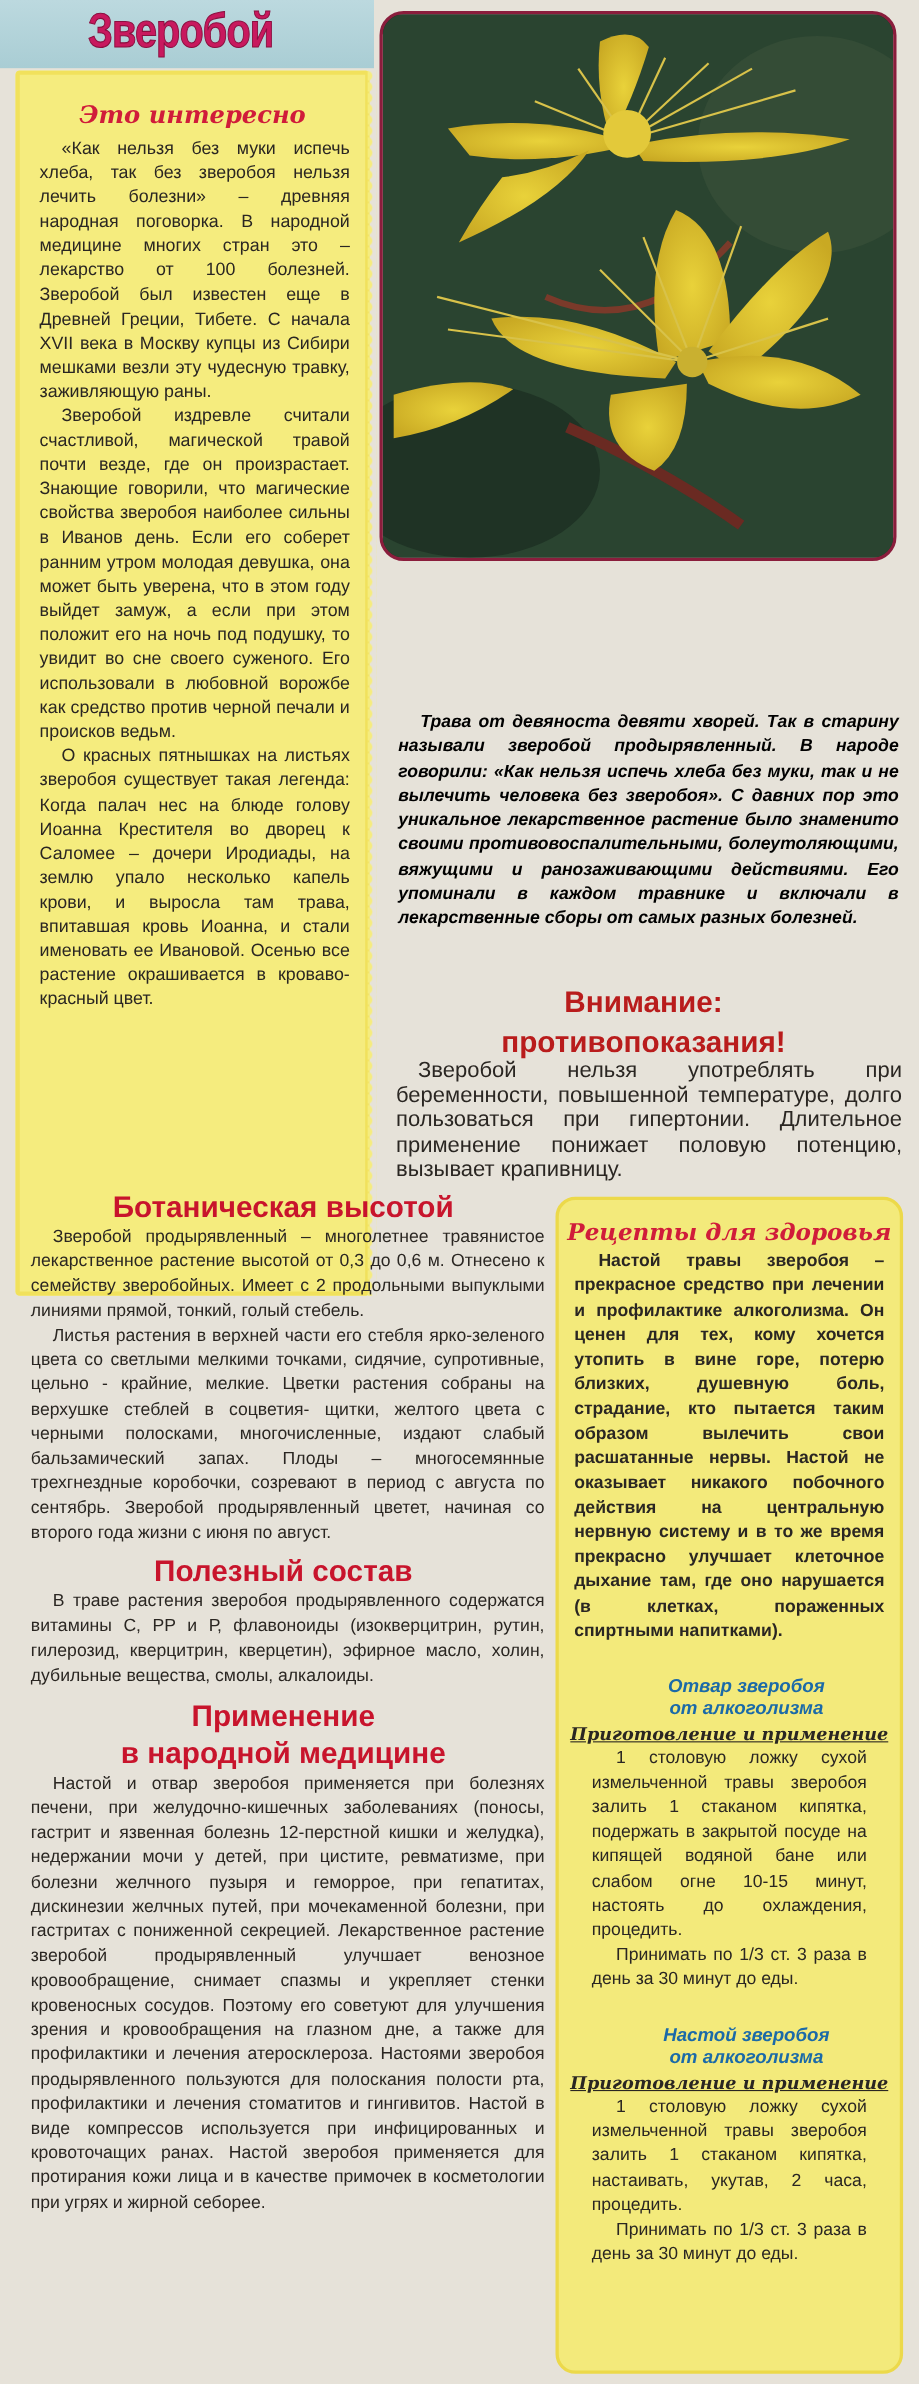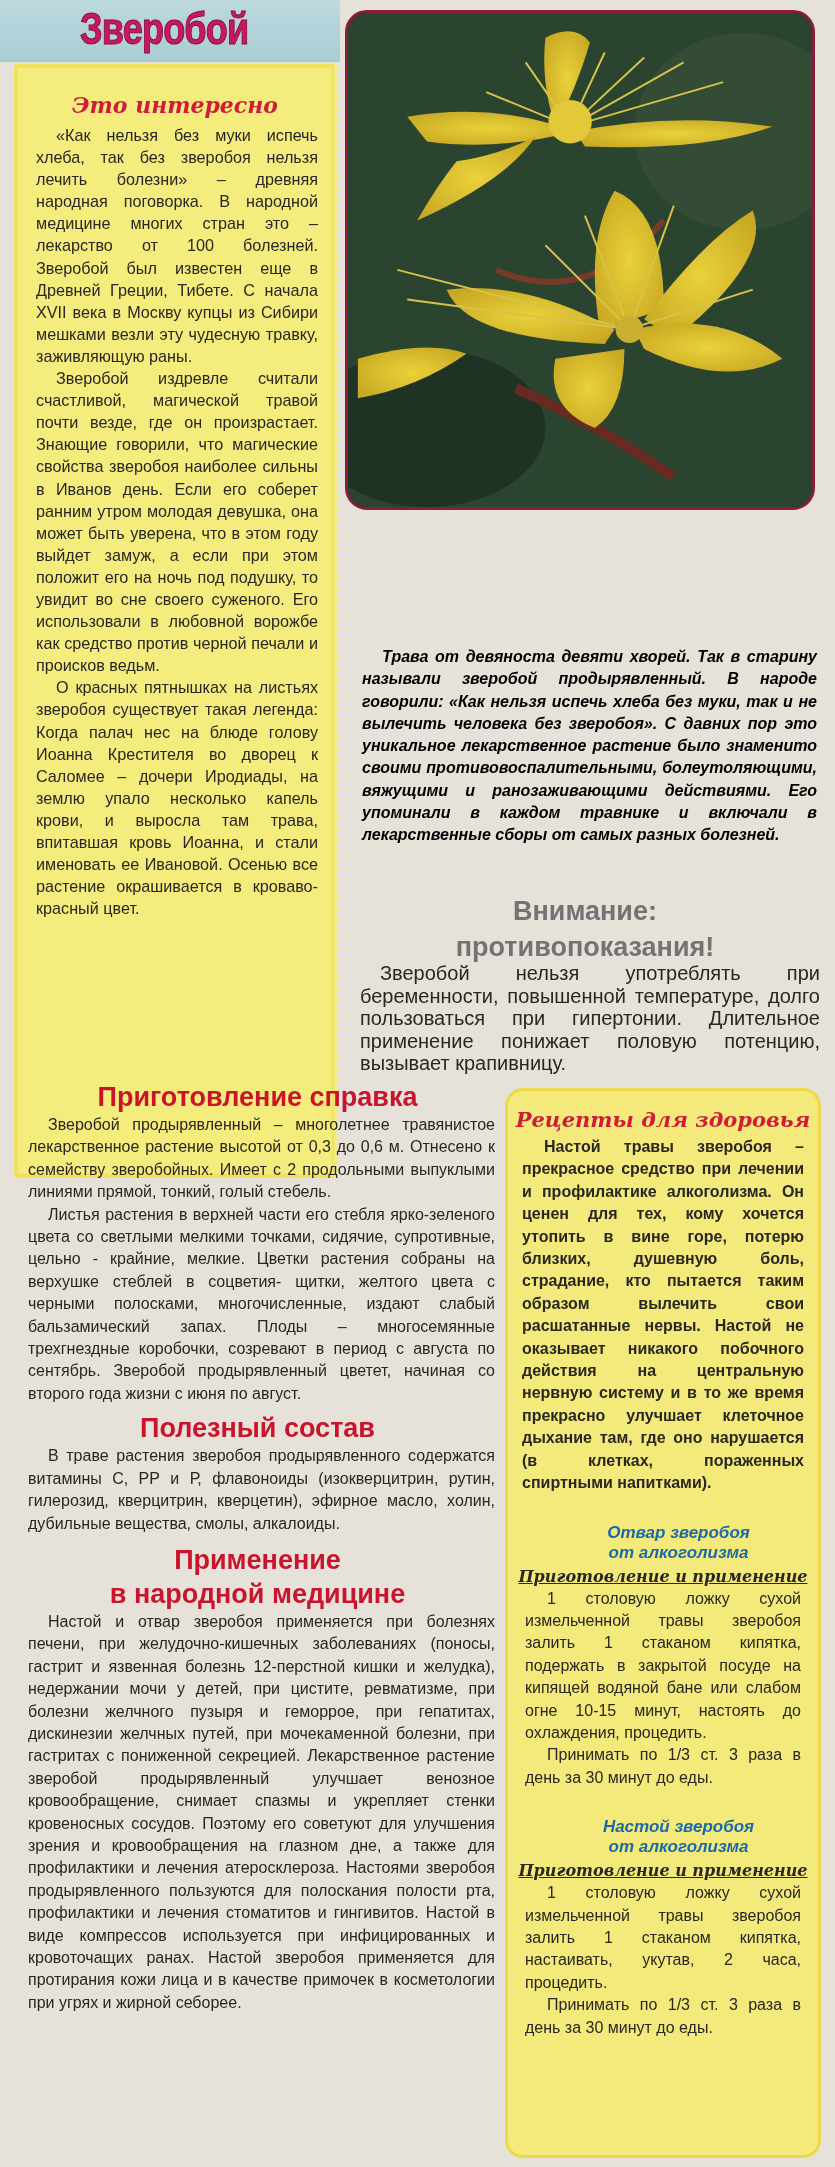--- a/index.html
+++ b/index.html
@@ -28,21 +28,21 @@
   .photo { position: absolute; left: 345px; top: 10px; width: 470px; height: 500px;
     border: 3px solid #8a1d3c; border-radius: 22px; overflow: hidden;
     background: radial-gradient(ellipse at 60% 60%, #3c5a3a 0%, #26402b 55%, #1d2e22 100%); }
   .photo svg { width: 100%; height: 100%; display: block; }
 
   .caption { position: absolute; left: 362px; top: 646px; width: 455px; font-size: 16px;
     line-height: 22.3px; font-style: italic; font-weight: bold; text-align: justify; color: #000000; }
   .caption p { text-indent: 20px; }
 
   .warn-title { position: absolute; left: 340px; top: 893px; width: 490px; text-align: center;
-    color: #737373; font-size: 27px; font-weight: bold; line-height: 36px; }
+    color: #b91c1c; font-size: 27px; font-weight: bold; line-height: 36px; }
   .warn-text { position: absolute; left: 360px; top: 962px; width: 460px; font-size: 20px;
     line-height: 22.5px; text-align: justify; }
   .warn-text p { text-indent: 20px; }
 
   
   .botany { position: absolute; left: 20px; top: 1080px; width: 475px; }
   .sec-title { text-align: center; color: #c8142c; font-weight: bold; font-size: 27px; line-height: 34px; }
   .botany .text { padding: 0 0 0 8px; font-size: 16px; line-height: 22.4px; }
 
   
@@ -50,21 +50,21 @@
     background: #f3ea7b; border-radius: 18px; border: 3px solid #ecd94a; }
   .recipes-title { text-align: center; color: #d01c3a; font-weight: bold; font-style: italic;
     font-family: "DejaVu Serif", serif; font-size: 21px; margin-top: 16px; }
   .recipes .intro { font-weight: bold; font-size: 16px; line-height: 22.4px;
     text-align: justify; padding: 4px 14px 0 14px; }
   .recipes .intro p { text-indent: 22px; }
   .sub-title { text-align: center; color: #1b6aa8; font-weight: bold; font-style: italic;
     font-size: 17px; line-height: 20px; margin-top: 28px; padding-left: 31px; }
   .prep { text-align: center; font-style: italic; font-weight: bold; font-size: 16px;
     text-decoration: underline; font-family: "DejaVu Serif", serif; margin: 4px 0 2px; }
-  .recipe-text { font-size: 16px; line-height: 22.4px; text-align: justify; padding: 0 17px; }
+  .recipe-text { font-size: 16px; line-height: 22.4px; text-align: justify; padding: 0 30px; }
   .recipe-text p { text-indent: 22px; }
 </style>
 </head>
 <body>
 
 <div class="banner"></div>
 <div class="masthead">Зверобой</div>
 
 <section class="interesting">
   <h2 class="box-title-red">Это интересно</h2>
@@ -131,21 +131,21 @@
 
 <h2 class="warn-title">
   <span>Внимание:</span><br>
   <span>противопоказания!</span>
 </h2>
 <div class="warn-text">
   <p>Зверобой нельзя употреблять при беременности, повышенной температуре, долго пользоваться при гипертонии. Длительное применение понижает половую потенцию, вызывает крапивницу.</p>
 </div>
 
 <section class="botany">
-  <h2 class="sec-title">Приготовление справка</h2>
+  <h2 class="sec-title">Ботаническая высотой</h2>
   <div class="text">
     <p>Зверобой продырявленный – многолетнее травянистое лекарственное растение высотой от 0,3 до 0,6 м. Отнесено к семейству зверобойных. Имеет с 2 продольными выпуклыми линиями прямой, тонкий, голый стебель.</p>
     <p>Листья растения в верхней части его стебля ярко-зеленого цвета со светлыми мелкими точками, сидячие, супротивные, цельно - крайние, мелкие. Цветки растения собраны на верхушке стеблей в соцветия- щитки, желтого цвета с черными полосками, многочисленные, издают слабый бальзамический запах. Плоды – многосемянные трехгнездные коробочки, созревают в период с августа по сентябрь. Зверобой продырявленный цветет, начиная со второго года жизни с июня по август.</p>
   </div>
   <h2 class="sec-title" style="margin-top:6px">Полезный состав</h2>
   <div class="text">
     <p>В траве растения зверобоя продырявленного содержатся витамины С, РР и Р, флавоноиды (изокверцитрин, рутин, гилерозид, кверцитрин, кверцетин), эфирное масло, холин, дубильные вещества, смолы, алкалоиды.</p>
   </div>
   <h2 class="sec-title" style="margin-top:8px">
     <span>Применение</span><br>

